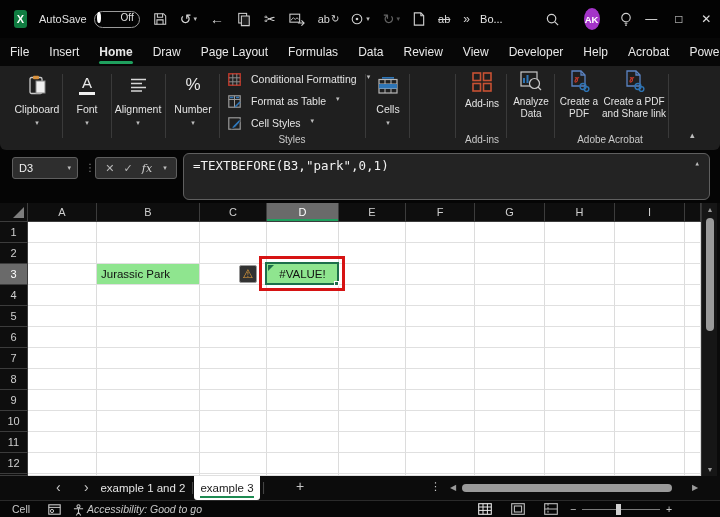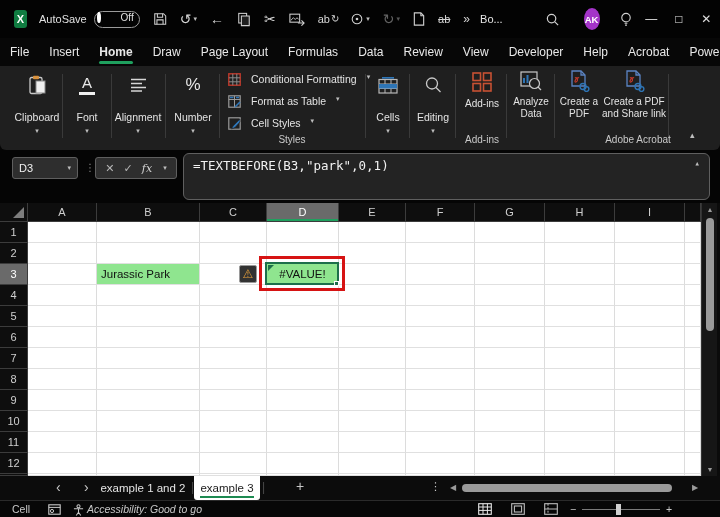--- a/index.html
+++ b/index.html
@@ -40,21 +40,21 @@
   .rtab.active { font-weight:bold; position:relative; }
   .rtab.active::after { content:""; position:absolute; left:10px; right:10px; bottom:1px;
     height:3px; border-radius:2px; background:#1fa05e; }
 
   
   #ribbon { position:absolute; top:66px; left:0; width:720px; height:84px;
     background:#1f1f1f; border-radius:0 0 6px 6px; }
   .rsep { position:absolute; top:8px; height:64px; width:1px; background:#3a3a3a; }
   .rg-collapsed { position:absolute; top:5px; text-align:center; color:#e3e3e3; }
   .rg-icon { height:28px; display:flex; align-items:center; justify-content:center; }
-  .rg-label { font-size:10.5px; margin-top:12px; }
+  .rg-label { font-size:10.5px; margin-top:4px; }
   .rg-dd { font-size:7px; color:#bdbdbd; margin-top:4px; }
   .styles-row { position:absolute; left:228px; display:flex; align-items:flex-start; gap:10px;
     font-size:10.5px; color:#e3e3e3; }
   .grp-label { position:absolute; top:68px; font-size:10px; color:#c9c9c9; text-align:center; }
   .bigbtn { position:absolute; top:3px; text-align:center; color:#e3e3e3; font-size:10px; }
   .bigbtn .rg-label { font-size:10px; margin-top:3px; line-height:1.2; }
   #ribbon-collapse { position:absolute; left:690px; top:64px; font-size:9px; color:#bdbdbd; }
 
   
   #formula-area { position:absolute; top:150px; left:0; width:720px; height:53px; background:#050505; }
@@ -319,30 +319,20 @@
           <svg width="20" height="17" viewBox="0 0 20 17">
             <rect x="1" y="2.5" width="18" height="13.5" fill="none" stroke="#b8b8b8" stroke-width="1.2"></rect>
             <path d="M1 7h18M1 11.5h18M7 2.5V16M13 2.5V16" stroke="#b8b8b8"></path>
             <rect x="1" y="7" width="18" height="4.5" fill="#2e75b6"></rect>
             <path d="M4 0.8h12" stroke="#2e75b6" stroke-width="1.8"></path>
           </svg>
         </div>
       <div class="rg-label">Cells</div>
       <div class="rg-dd">▾</div>
     </div>
-    <div class="rg-collapsed" style="left:411px;width:44px">
-      <div class="rg-icon">
-          <svg width="18" height="18" viewBox="0 0 18 18">
-            <circle cx="8" cy="7.5" r="5.5" fill="none" stroke="#c9c9c9" stroke-width="1.3"></circle>
-            <path d="M12 11.5l4.5 4.5" stroke="#c9c9c9" stroke-width="1.3"></path>
-          </svg>
-        </div>
-      <div class="rg-label">Editing</div>
-      <div class="rg-dd">▾</div>
-    </div>
 
     <div class="bigbtn" style="left:458px;width:48px">
       <div class="rg-icon" style="height:26px">
           <svg width="22" height="22" viewBox="0 0 22 22">
             <rect x="2" y="2" width="7.5" height="7.5" fill="none" stroke="#c75133" stroke-width="1.6"></rect>
             <rect x="12.5" y="2" width="7.5" height="7.5" fill="none" stroke="#c75133" stroke-width="1.6"></rect>
             <rect x="2" y="12.5" width="7.5" height="7.5" fill="none" stroke="#c75133" stroke-width="1.6"></rect>
             <rect x="12.5" y="12.5" width="7.5" height="7.5" fill="none" stroke="#c75133" stroke-width="1.6"></rect>
           </svg>
         </div>
@@ -379,21 +369,21 @@
           <svg width="22" height="22" viewBox="0 0 22 22">
             <path d="M4 1h9l4 4v11H4z" fill="none" stroke="#5b84c4" stroke-width="1.3"></path>
             <path d="M13 1v4h4" fill="none" stroke="#5b84c4" stroke-width="1.3"></path>
             <path d="M7 8c2-2 4 3 1 4s1-6 3-4" fill="none" stroke="#c0392b" stroke-width="1.1"></path>
             <circle cx="15" cy="16.5" r="3" fill="none" stroke="#2e75b6" stroke-width="1.4"></circle>
             <circle cx="18.5" cy="19" r="2.4" fill="none" stroke="#2e75b6" stroke-width="1.4"></circle>
           </svg>
         </div>
       <div class="rg-label">Create a PDF and Share link</div>
     </div>
-    <div class="grp-label" style="left:592px;width:92px">Adobe Acrobat</div>
+    <div class="grp-label" style="left:564px;width:92px">Adobe Acrobat</div>
 
     <div id="ribbon-collapse">▴</div>
   </div>
 
   <div id="formula-area">
     <div id="name-box">
       <span>D3</span>
       <span class="dd">▾</span>
     </div>
     <span id="fb-dots">⋮</span>

